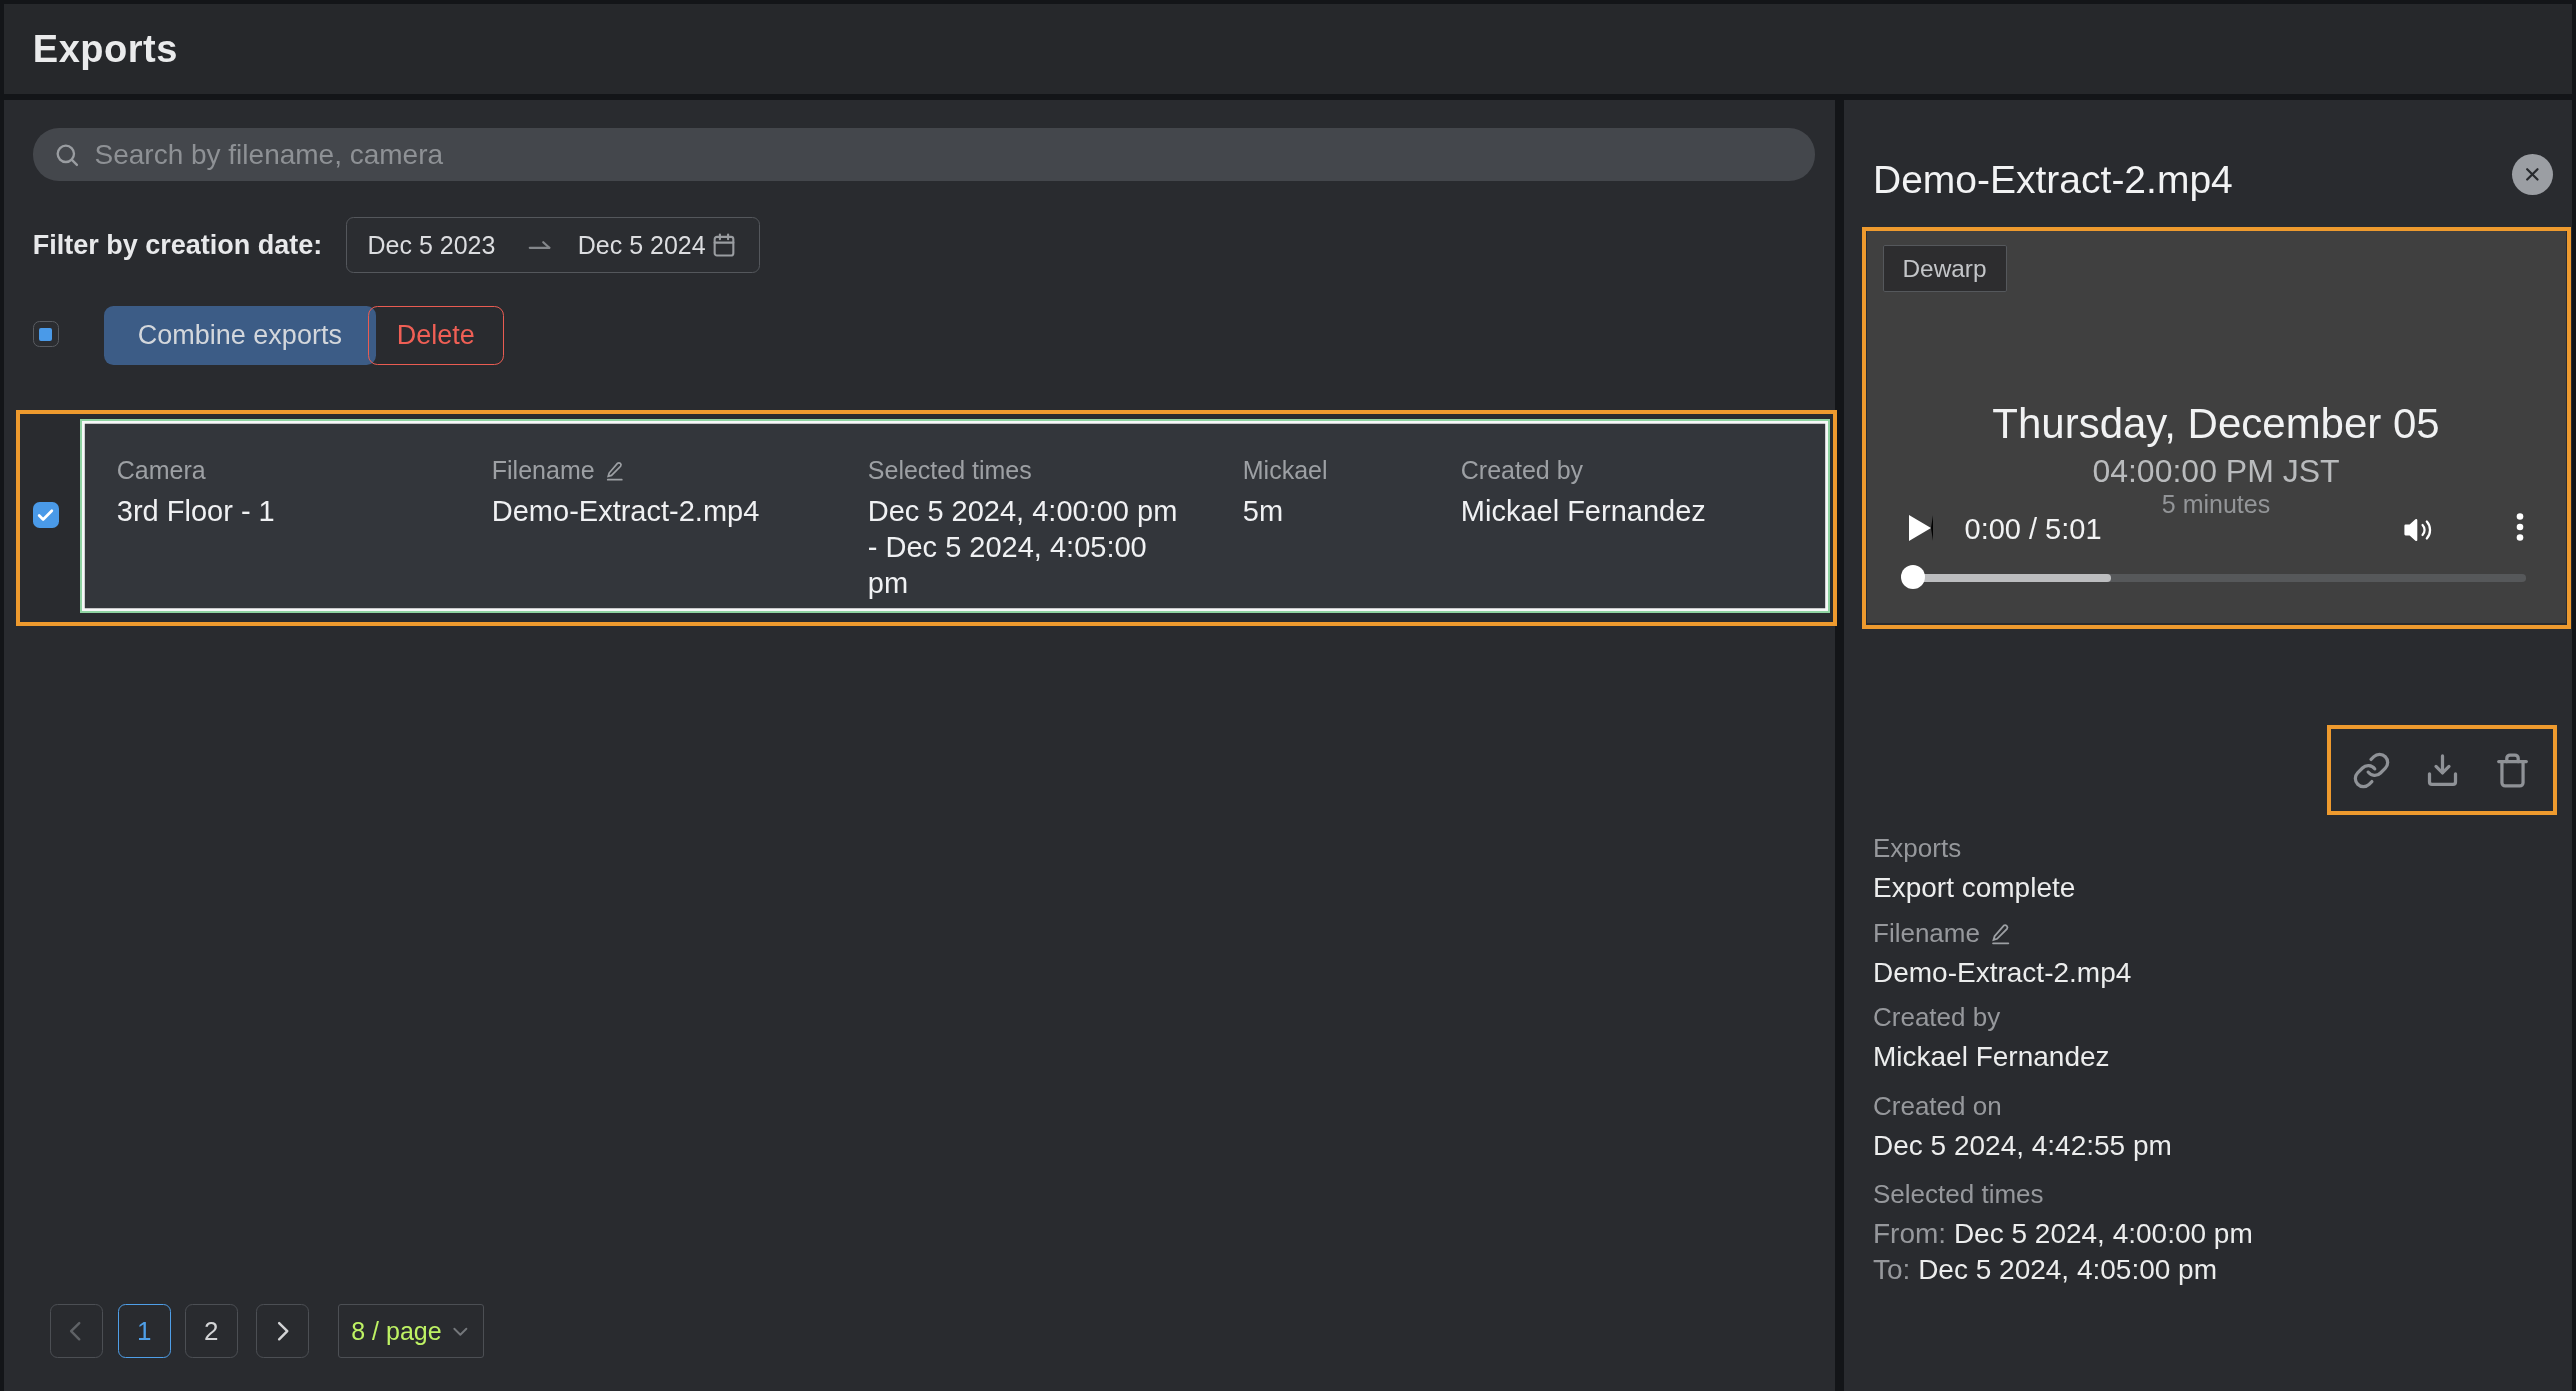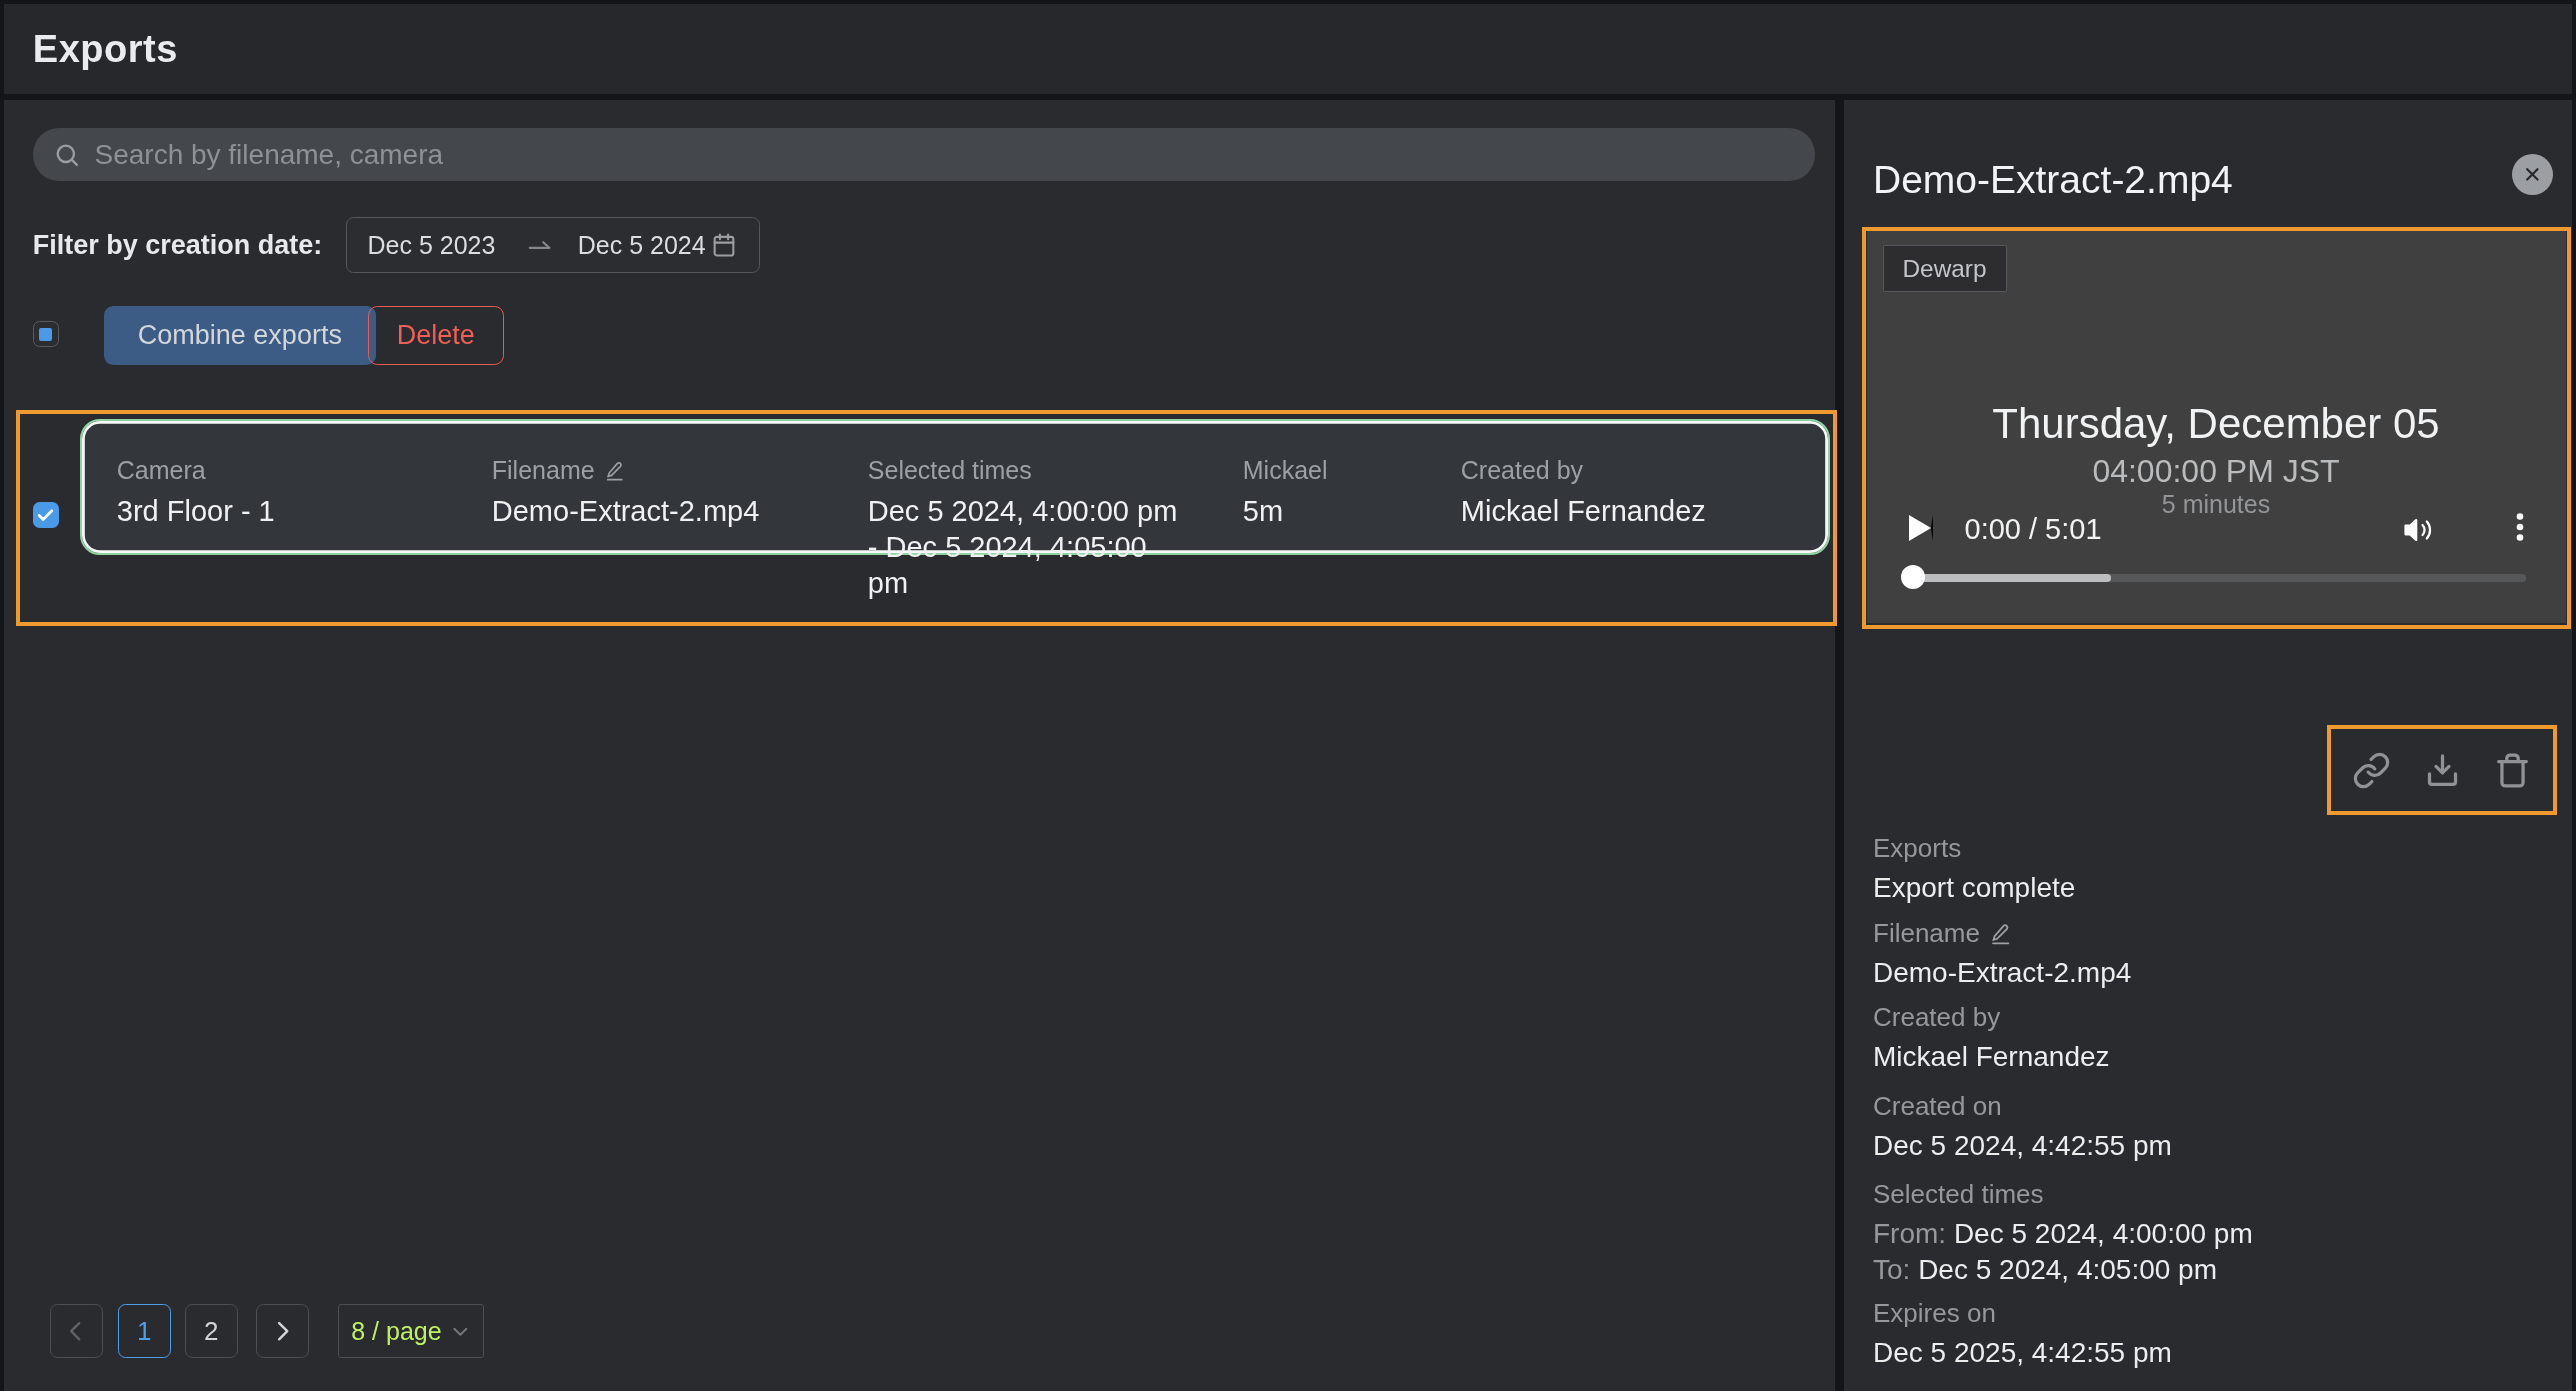--- a/index.html
+++ b/index.html
@@ -70,22 +70,22 @@
     position: absolute; left: 364px; top: 206px; height: 59px; padding: 0 28px;
     background: transparent; color: #ef5f55; border: 1.9px solid #e95c52; border-radius: 9.4px;
     font-size: 27px; font-weight: 500; font-family: "Liberation Sans", sans-serif; cursor: pointer;
   }
 
   .row-annotation {
     position: absolute; left: 12.2px; top: 310px; width: 1821px; height: 216px;
     border: 4.7px solid #ee9a2e; pointer-events: none;
   }
   .export-card {
-    position: absolute; left: 76px; top: 319px; width: 1750px; height: 136px;
-    background: #33363b; border: 2.8px solid #8fd3a2; border-radius: 20px;
+    position: absolute; left: 76px; top: 319px; width: 1750px; height: 194px;
+    background: #33363b; border: 2.8px solid #8fd3a2; border-radius: 0;
     box-shadow: inset 0 0 0 2.8px #f7f8f8;
     padding-left: 16px;
   }
   .col { position: absolute; top: 35px; }
   .col .label { font-size: 25px; color: #9da0a4; display: flex; align-items: center; gap: 9.4px; }
   .col .value { font-size: 29px; color: #f0f1f3; margin-top: 7.5px; line-height: 36px; }
   .col.c-camera  { left: 35px; }
   .col.c-file    { left: 410px; }
   .col.c-times   { left: 786px; width: 314px; }
   .col.c-dur     { left: 1161px; }
@@ -369,19 +369,15 @@
     <div class="flabel">Created on</div>
     <div class="fvalue">Dec 5 2024, 4:42:55 pm</div>
   </div>
 
   <div class="field f-times">
     <div class="flabel">Selected times</div>
     <div class="fvalue"><span class="prefix">From:</span> <span>Dec 5 2024, 4:00:00 pm</span></div>
     <div class="fvalue" style="margin-top:1.9px"><span class="prefix">To:</span> <span>Dec 5 2024, 4:05:00 pm</span></div>
   </div>
 
-  <div class="field f-expires">
-    <div class="flabel">Expires on</div>
-    <div class="fvalue">Dec 5 2025, 4:42:55 pm</div>
-  </div>
 
 </aside>
 
 
 </body></html>

